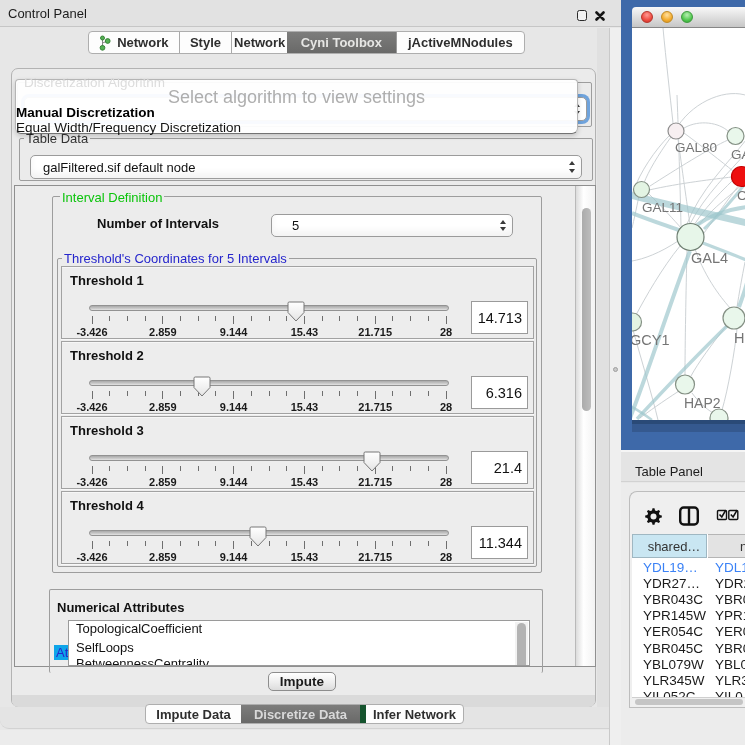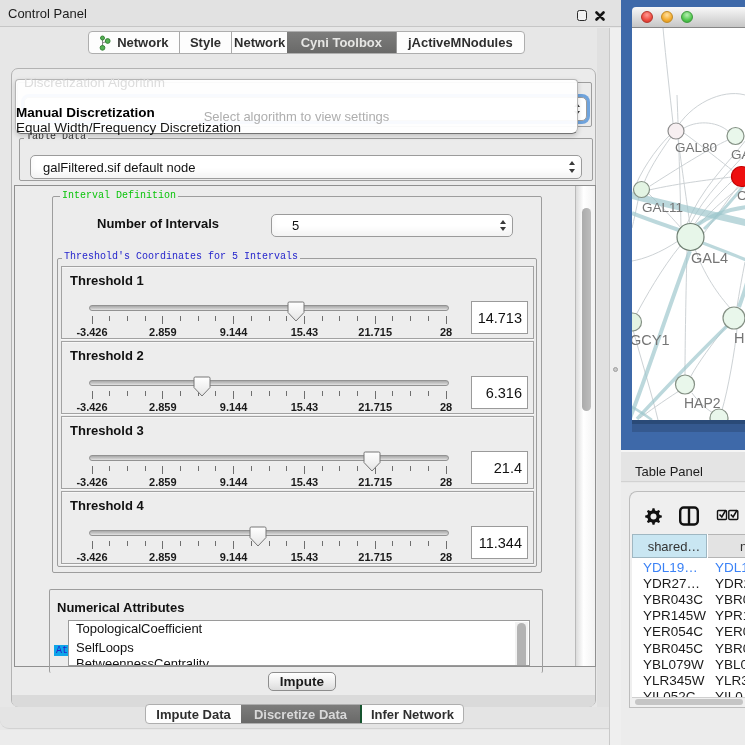--- a/index.html
+++ b/index.html
@@ -5,21 +5,21 @@
   * { margin:0; padding:0; box-sizing:border-box; }
   html,body { width:745px; height:745px; overflow:hidden; }
   body { font-family:"Liberation Sans", sans-serif; background:#e7e7e7; position:relative; }
   .abs { position:absolute; }
   .seg { display:flex; background:#fdfdfd; border:1px solid #aeaeae; border-radius:4px;
          font-size:13px; color:#2e2e2e; overflow:hidden; }
   .seg > div { display:flex; align-items:center; justify-content:center; white-space:nowrap;font-weight:bold; }
   .seg .sep { border-left:1px solid #a9a9a9; }
   .seg .on { background:linear-gradient(#7d7d7c,#696968); color:#e6e6e4; }
   .groupbox { position:absolute; border:1px solid #9d9d9d; border-radius:2px; }
-  .gtitle { position:absolute; font-size:10px; padding:0 2px; white-space:nowrap;font-family:Liberation Mono, monospace; }
+  .gtitle { position:absolute; font-size:13px; padding:0 2px; white-space:nowrap; }
   .combo { position:absolute; background:#fff; border:1px solid #9b9b9b; border-radius:5px;
            font-size:13px; color:#111; display:flex; align-items:center;
            box-shadow: inset 0 -5px 7px rgba(0,0,0,0.05);}
   .stepper { position:absolute; right:6px; top:0; bottom:0; width:7px; }
   .stepper:before { content:""; position:absolute; left:50%; top:5px; transform:translateX(-50%);
       border-left:3.4px solid transparent; border-right:3.4px solid transparent; border-bottom:4.2px solid #3a3a3a; }
   .stepper:after { content:""; position:absolute; left:50%; bottom:5px; transform:translateX(-50%);
       border-left:3.4px solid transparent; border-right:3.4px solid transparent; border-top:4.2px solid #3a3a3a; }
   .tpanel { position:absolute; left:61px; width:473px; height:73px;
             background:#ededed; border:1px solid #a2a2a2; box-shadow:0 1px 0 #f8f8f8, inset 0 1px 0 #f6f6f6; }
@@ -288,32 +288,32 @@
     </div>
   </div>
 
   <div class="abs" style="left:575px;top:186px;width:20px;height:480px;background:linear-gradient(90deg,#dcdcdc,#ffffff 40%,#f2f2f2);border-left:1px solid #b9b9b9;"></div>
   <div class="abs" style="left:582px;top:208px;width:9px;height:203px;background:linear-gradient(90deg,#ababab,#bdbdbd);border-radius:5px;"></div>
 
   <div class="abs" style="left:268px;top:672px;width:68px;height:19px;background:linear-gradient(#ffffff,#ececec 60%,#dcdcdc);border:1px solid #8d8d8d;border-radius:5px;display:flex;align-items:center;justify-content:center;font-size:13.5px;font-weight:bold;color:#1c1c1c;">Impute</div>
 
   <div class="abs" style="left:15px;top:79px;width:563px;height:55px;background:rgba(255,255,255,0.95);border:1px solid #b5b5b5;border-bottom:1px solid #737373;border-radius:4px 4px 6px 6px;box-shadow:0 2px 5px rgba(0,0,0,0.18);"></div>
   <div class="abs" style="left:24px;top:75px;font-size:13.5px;color:#dcdcdc;">Discretization Algorithm</div>
-  <div class="abs" style="left:15px;top:87px;width:563px;text-align:center;font-size:13px;color:#aeaeae;margin-top:22px;">Select algorithm to view settings</div>
+  <div class="abs" style="left:15px;top:87px;width:563px;text-align:center;font-size:18px;color:#aeaeae;">Select algorithm to view settings</div>
   <div class="abs" style="left:16px;top:105px;font-size:13.5px;font-weight:bold;color:#000;">Manual Discretization</div>
   <div class="abs" style="left:16px;top:119.5px;font-size:13.5px;color:#111;">Equal Width/Frequency Discretization</div>
 
   <div class="abs" style="left:12px;top:695px;width:583px;height:11.5px;background:#dadada;border-radius:0 0 6px 6px;"></div>
   <div class="abs" style="left:0;top:707px;width:621px;height:22px;background:#e4e4e4;border-bottom:1px solid #d2d2d2;border-radius:0 0 9px 9px;"></div>
   <div class="abs" style="left:0;top:730px;width:621px;height:15px;background:#ececec;"></div>
 
   <div class="seg abs" style="left:145px;top:704px;width:319px;height:20px;">
     <div style="width:95px;">Impute Data</div>
     <div class="on" style="width:119px;color:#d9d9d9;">Discretize Data</div>
-    <div style="width:103px;border-left:2px solid #14532d;">Infer Network</div>
+    <div style="width:103px;border-left:6px solid #14532d;">Infer Network</div>
   </div>
 </div>
 
 <div class="abs" style="left:597px;top:28px;width:12px;height:679px;background:#e0e0e0;"></div>
 <div class="abs" style="left:609px;top:28px;width:12px;height:717px;background:#efefef;border-left:1px solid #c9c9c9;"></div>
 <div class="abs" style="left:613px;top:367px;width:5px;height:5px;border-radius:50%;background:#c9c9c9;border:1px solid #9f9f9f;"></div>
 
 <div class="abs" style="left:621px;top:0;width:124px;height:450px;background:#3e69a9;"></div>
 <div class="abs" style="left:632px;top:7px;width:113px;height:21px;background:linear-gradient(#f8f8f8,#c6c6c6);border-bottom:1px solid #868686;border-radius:4px 0 0 0;"></div>
 

